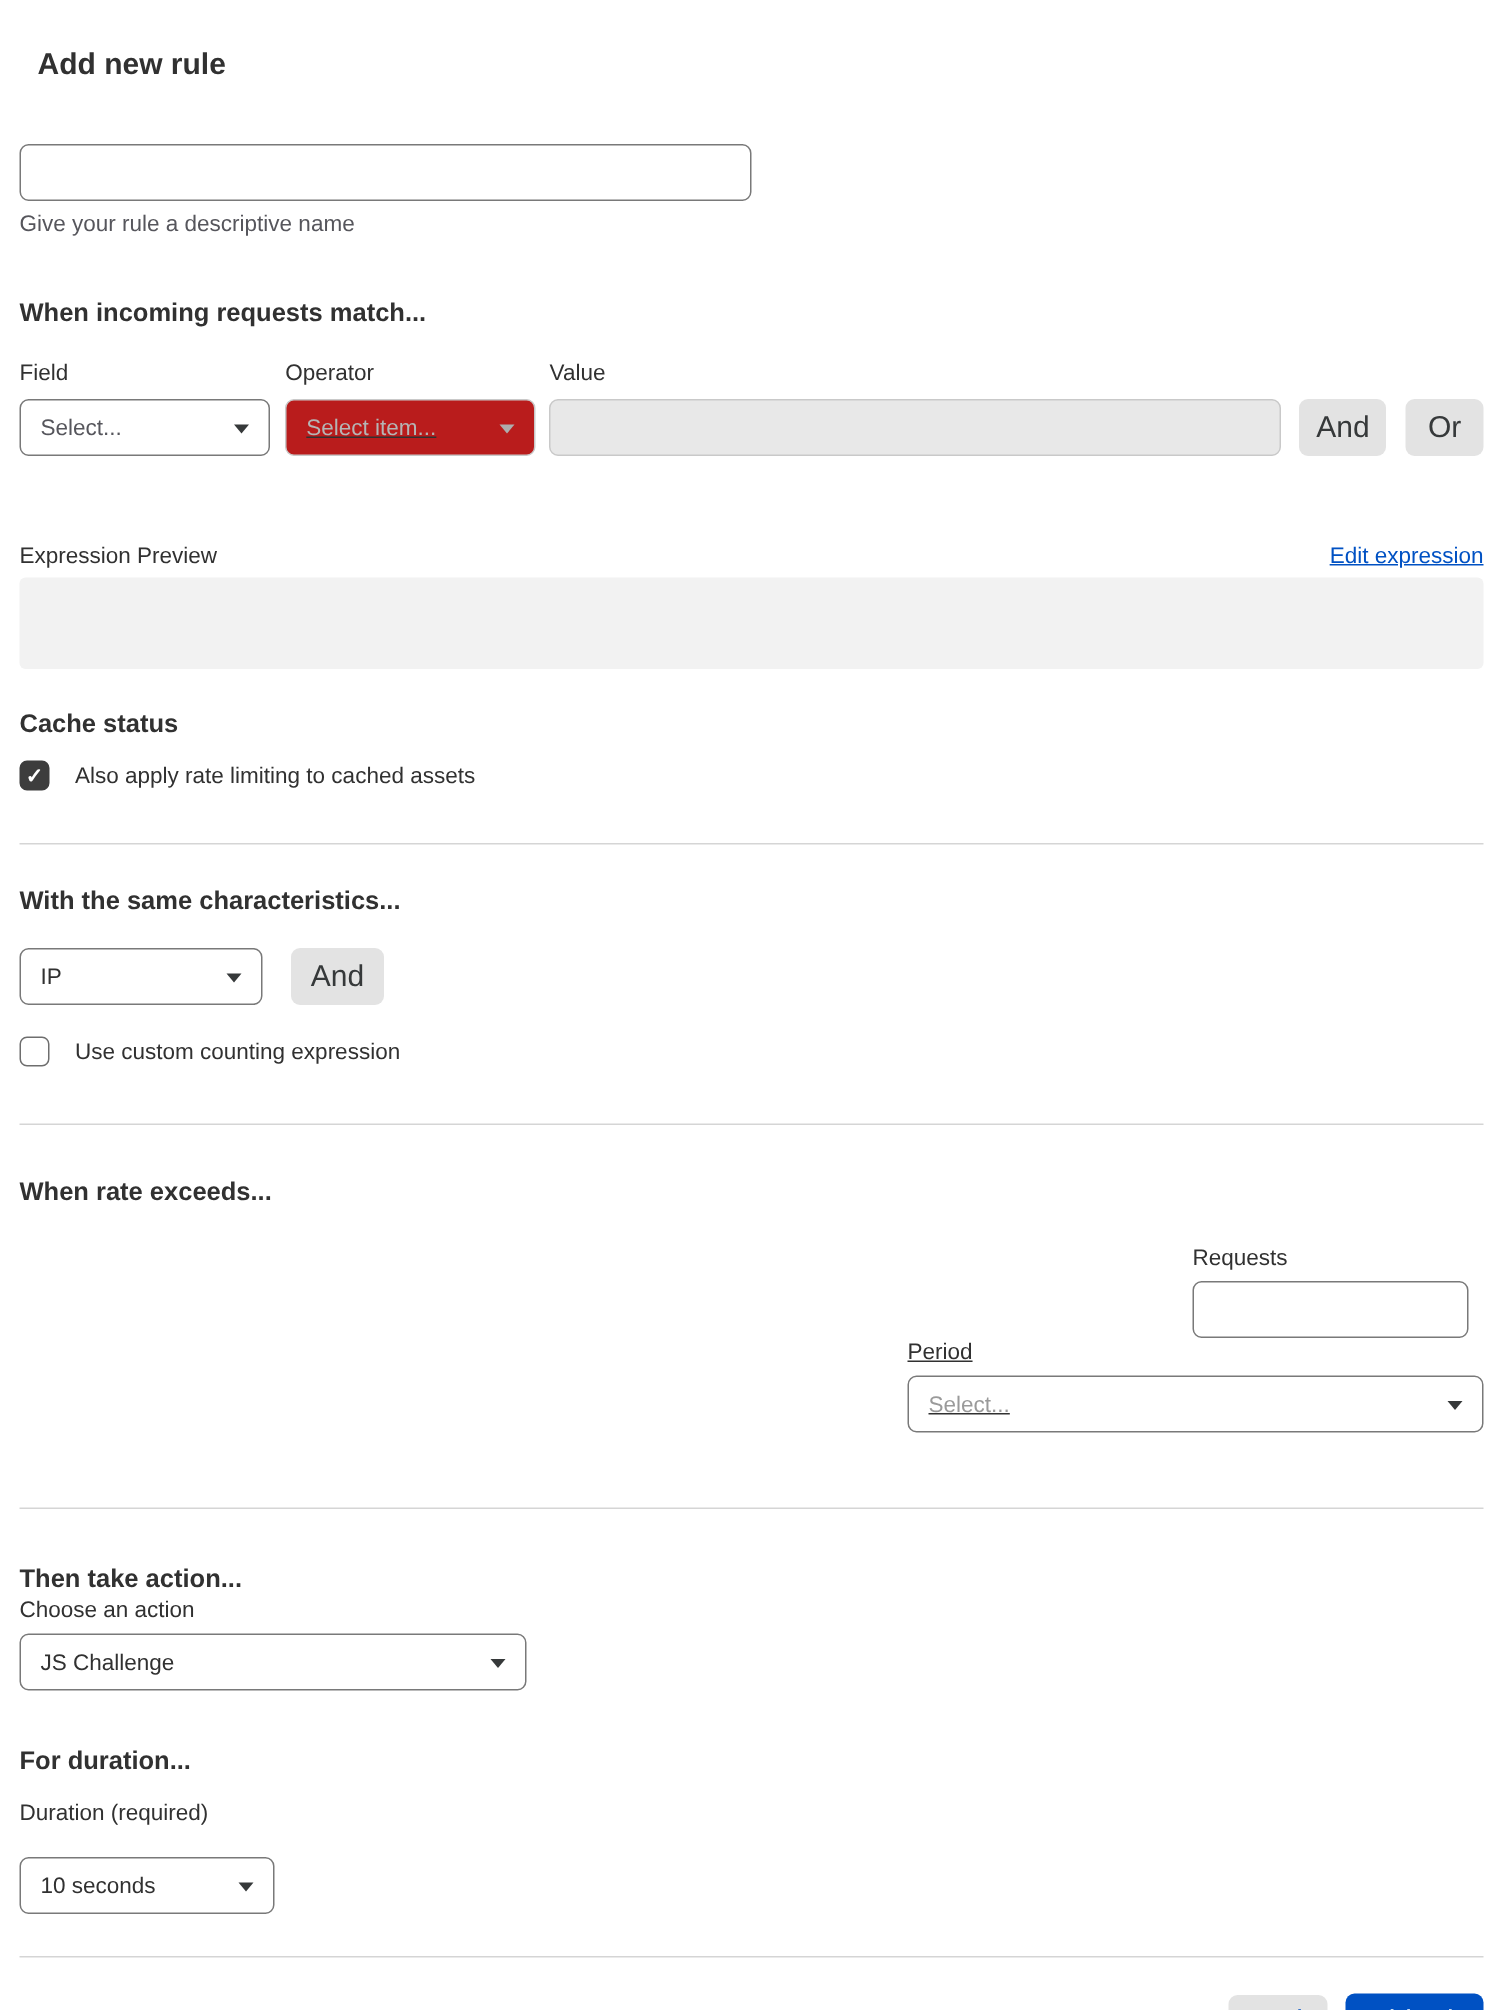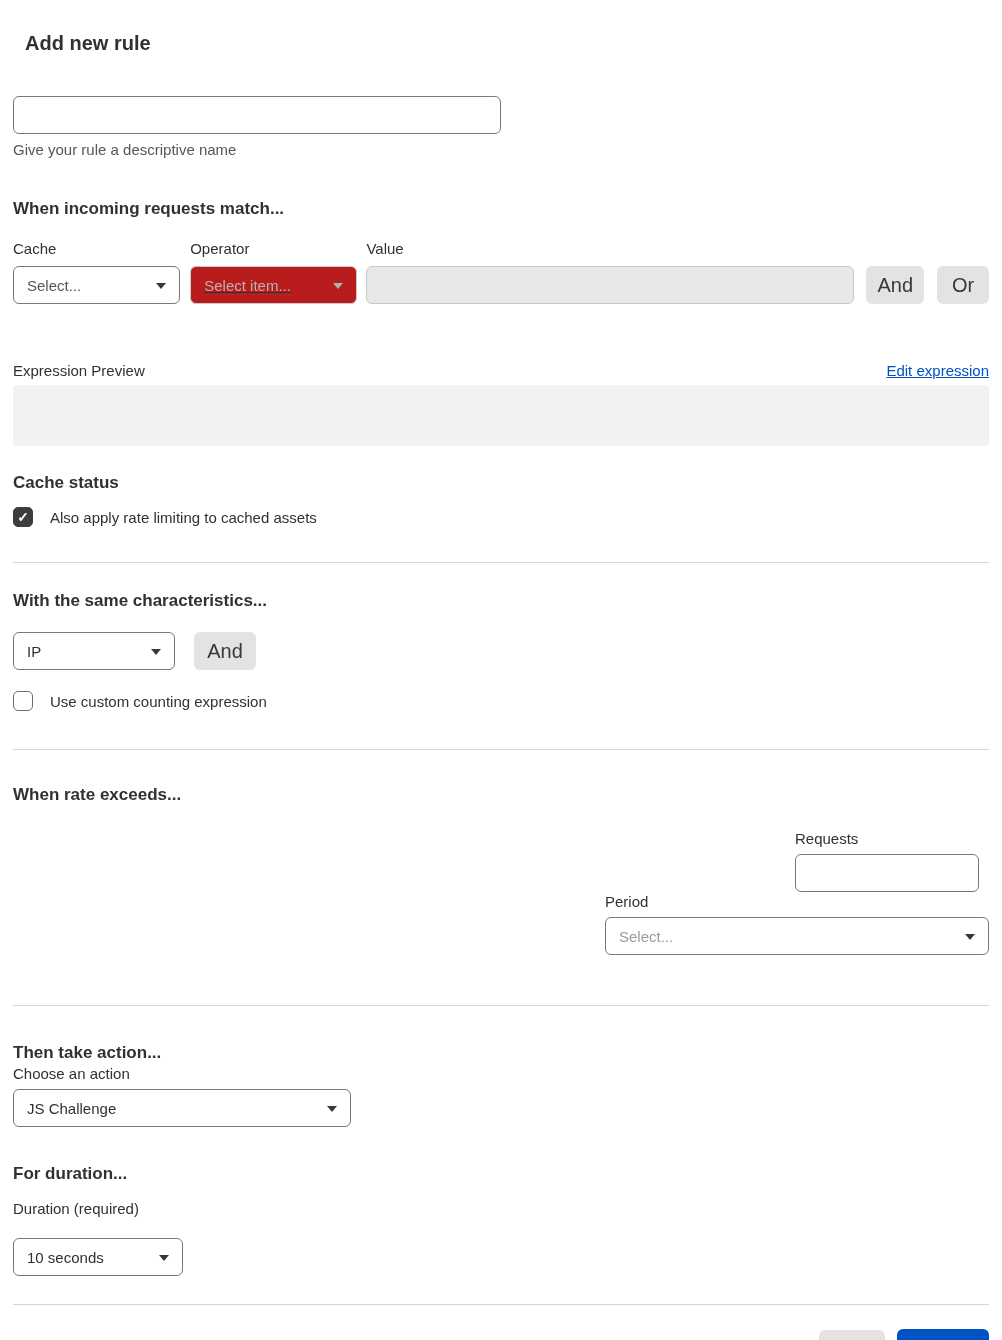--- a/index.html
+++ b/index.html
@@ -74,21 +74,21 @@
   .checkbox-label { margin-left: 17px; font-size: 15px; color: #313131; }
 
   .divider { border: none; border-top: 1px solid #d5d5d5; margin: 0; width: 976px; }
 
   .char-row { margin-top: 20px; display: flex; align-items: center; }
   .char-select { width: 162px; }
   .char-and { width: 62px; margin-left: 19px; }
 
   .rate-row { margin-top: 23px; flex-direction: column; }
   .col-requests { width: 184px; margin-right: 10px; }
-  .col-period { width: 384px; }
+  .col-period { width: 384px; text-decoration: underline; }
   .col-requests .field-label, .col-period .field-label { margin-bottom: 5px; }
   .requests-input { width: 184px; }
 
   .action-select { width: 338px; margin-top: 5px; }
   .duration-select { width: 170px; margin-top: 19px; }
 
   .footer-row { display: flex; justify-content: flex-end; align-items: center; margin-top: 24px; }
   .btn-back { width: 66px; height: 37px; color: #0051c3; margin-right: 12px; }
   .btn-primary { width: 92px; height: 38px; background: #0051c3; color: #ffffff; }
 
@@ -109,21 +109,21 @@
 
   <div class="mt40">
     <input type="text" class="text-input mt5" style="width: 488px;">
     <div class="helper-text">Give your rule a descriptive name</div>
   </div>
 
   <h2 class="section-heading mt38">When incoming requests match...</h2>
 
   <div class="row match-row">
     <div class="col-field">
-      <label class="field-label">Cache</label>
+      <label class="field-label">Field</label>
       <div class="select">
         <span class="ph-mid">Select...</span>
         <span class="chevron"></span>
       </div>
     </div>
     <div class="col-operator">
       <label class="field-label">Operator</label>
       <div class="select disabled">
         <span class="ph-disabled">Select item...</span>
         <span class="chevron"></span>

